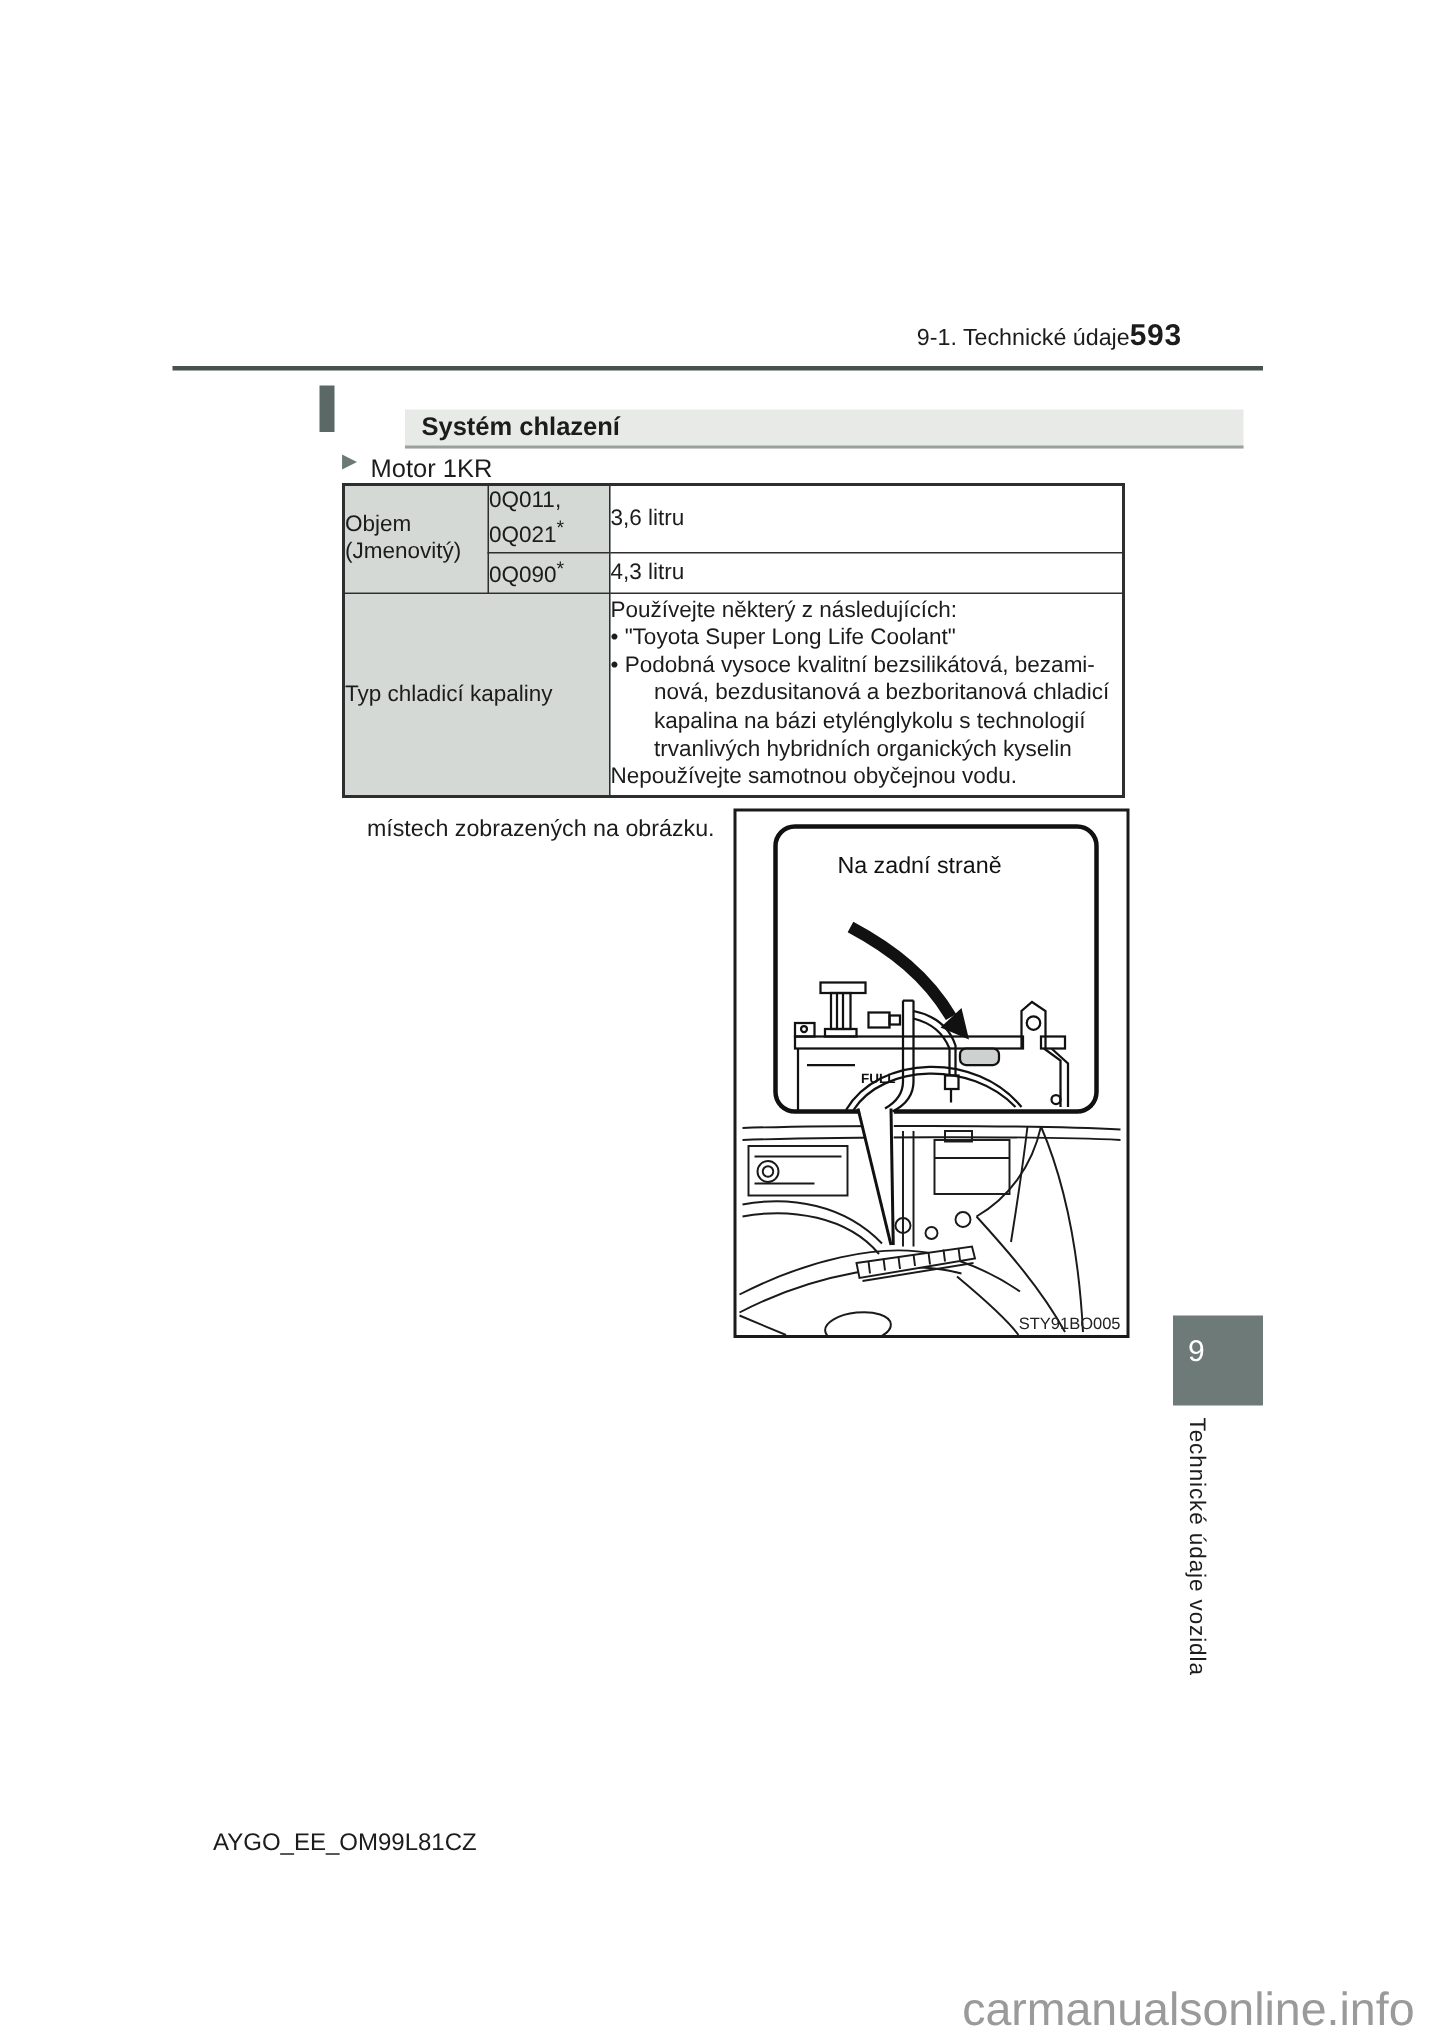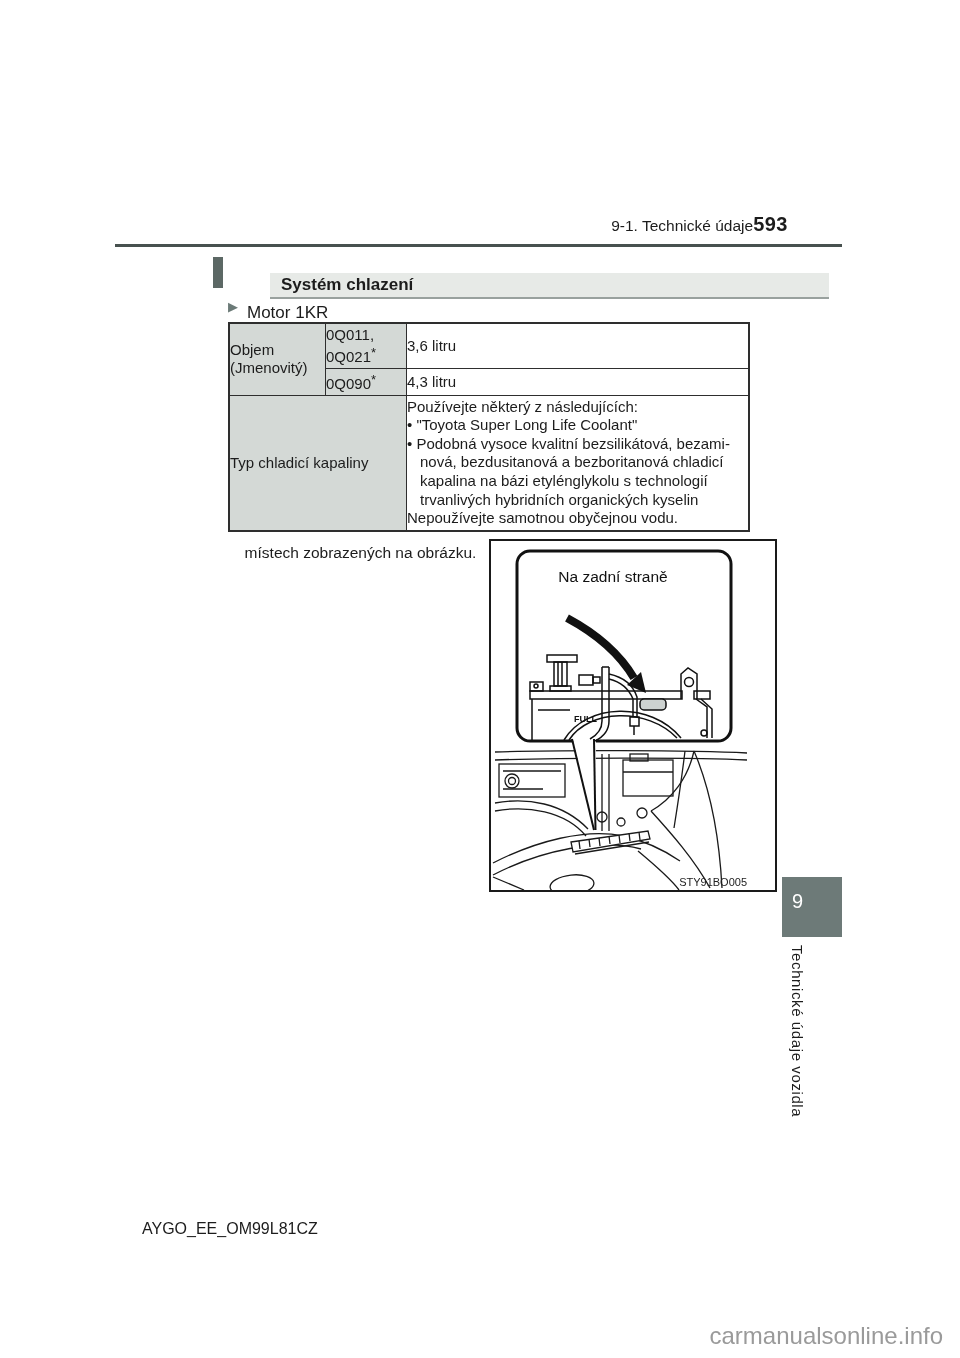--- a/index.html
+++ b/index.html
@@ -29,43 +29,43 @@
   table.spec{position:absolute;left:228px;top:322px;width:522px;border-collapse:collapse;
              border:2px solid #2e2e2e;table-layout:fixed;}
   table.spec td{border:1px solid #2e2e2e;font-size:15px;vertical-align:middle;padding:0;}
   td.gray{background:#d4d9d6;}
   td.c1{width:95px;padding-left:7px;padding-right:4px;line-height:18px;}
   td.c2{width:80px;padding-left:7px;line-height:18px;white-space:pre-line;}
   td.c3{padding-left:8px;}
   tr.r1{height:45px;} tr.r2{height:27px;} tr.r3{height:136px;}
   td .star{font-size:13px;vertical-align:5px;}
   td.cool{vertical-align:top;padding:4px 4px 0 7px;line-height:18.6px;}
-  td.cool .ind{padding-left:13px;}
+  td.cool .ind{padding-left:29px;}
   td.coollbl{padding-left:7px;}
 
   
   .footnote{position:absolute;left:228px;top:540px;width:250px;font-size:15.5px;line-height:20px;}
   .footnote sup{font-size:13px;vertical-align:5px;}
   .footnote .l1{text-align:justify;text-align-last:justify;}
   .footnote .l2{padding-left:15px;margin-top:3px;text-align:center;}
 
   
-  .figure{position:absolute;left:489px;top:539px;width:288px;height:353px;
+  .figure{position:absolute;left:489px;top:539px;width:264px;height:353px;
           border:2px solid #1a1a1a;box-sizing:border-box;}
   .figure svg{display:block;}
 
   
   .tab{position:absolute;left:782px;top:877px;width:60px;height:60px;background:#6d7a78;}
   .tab span{display:block;color:#fff;font-size:20px;padding:13px 0 0 10px;}
   .vlabel{position:absolute;left:789px;top:945px;writing-mode:vertical-rl;
           font-size:15px;letter-spacing:.6px;color:#1c1c1c;}
 
   
   .doccode{position:absolute;left:142px;top:1220px;font-size:16px;}
-  .watermark{position:absolute;right:17px;top:1322px;font-size:24px;color:#9a9a9a;}
+  .watermark{position:absolute;right:17px;top:1322px;font-size:31px;color:#9a9a9a;}
 </style>
 </head>
 <body>
 
 <div class="page">
 
   <div class="runhead">
     <span class="sec">9-1. Technické údaje</span>
     <span class="pagenum">593</span>
   </div>

